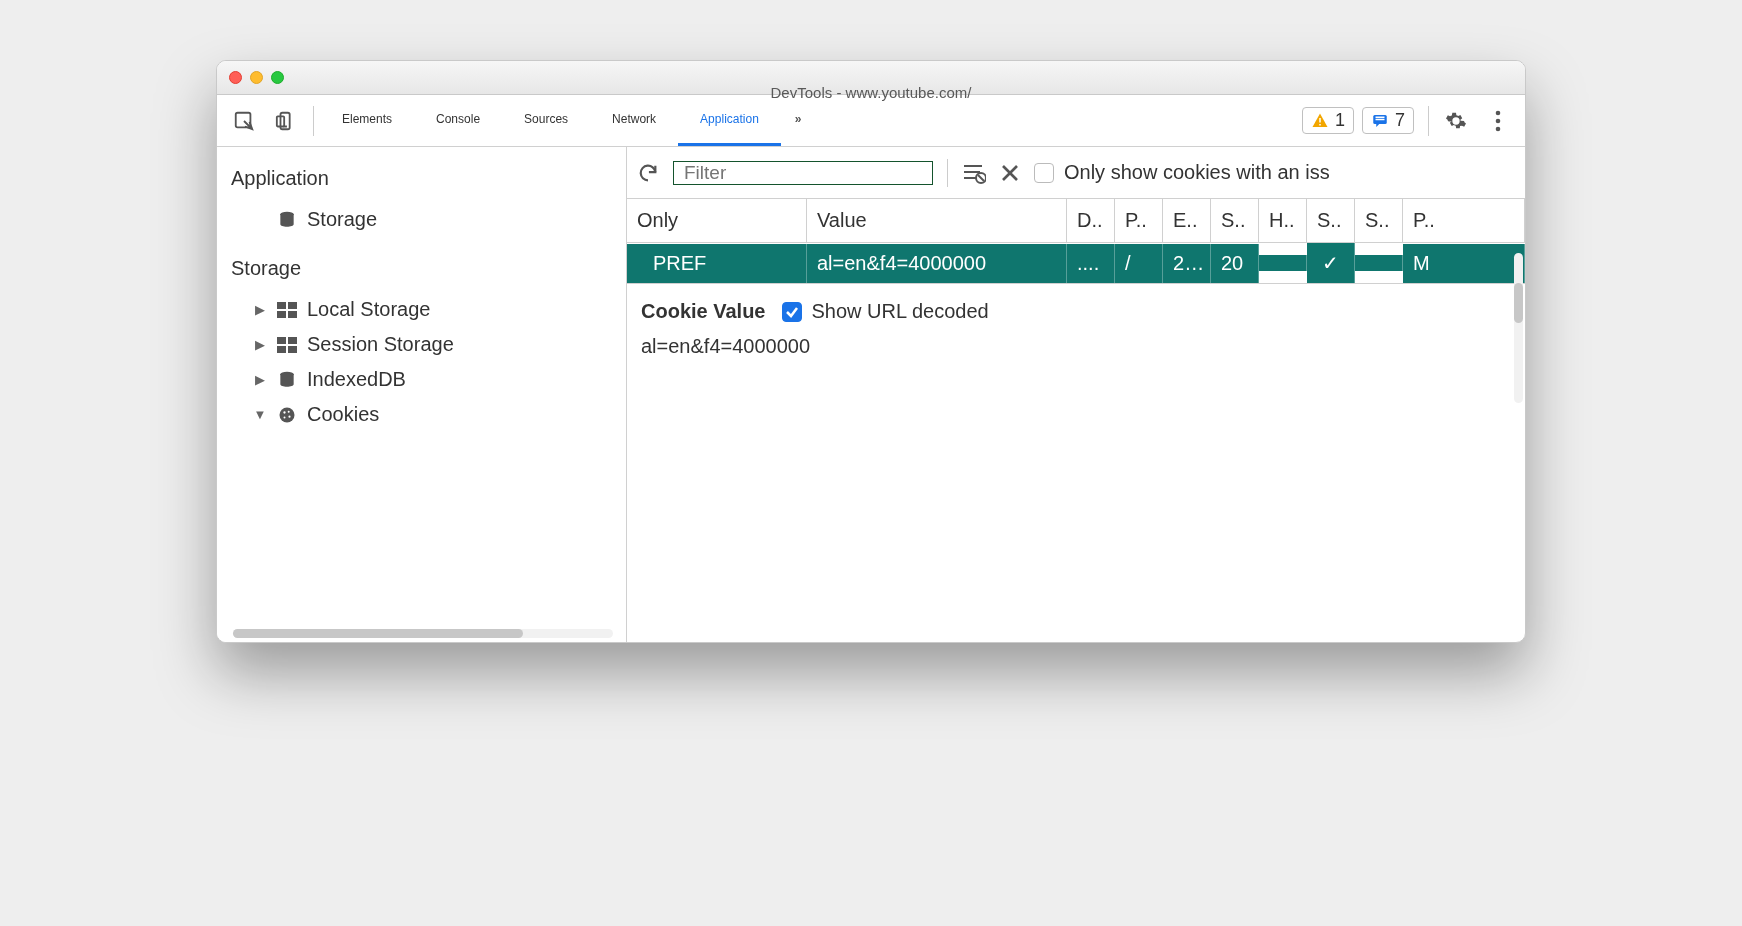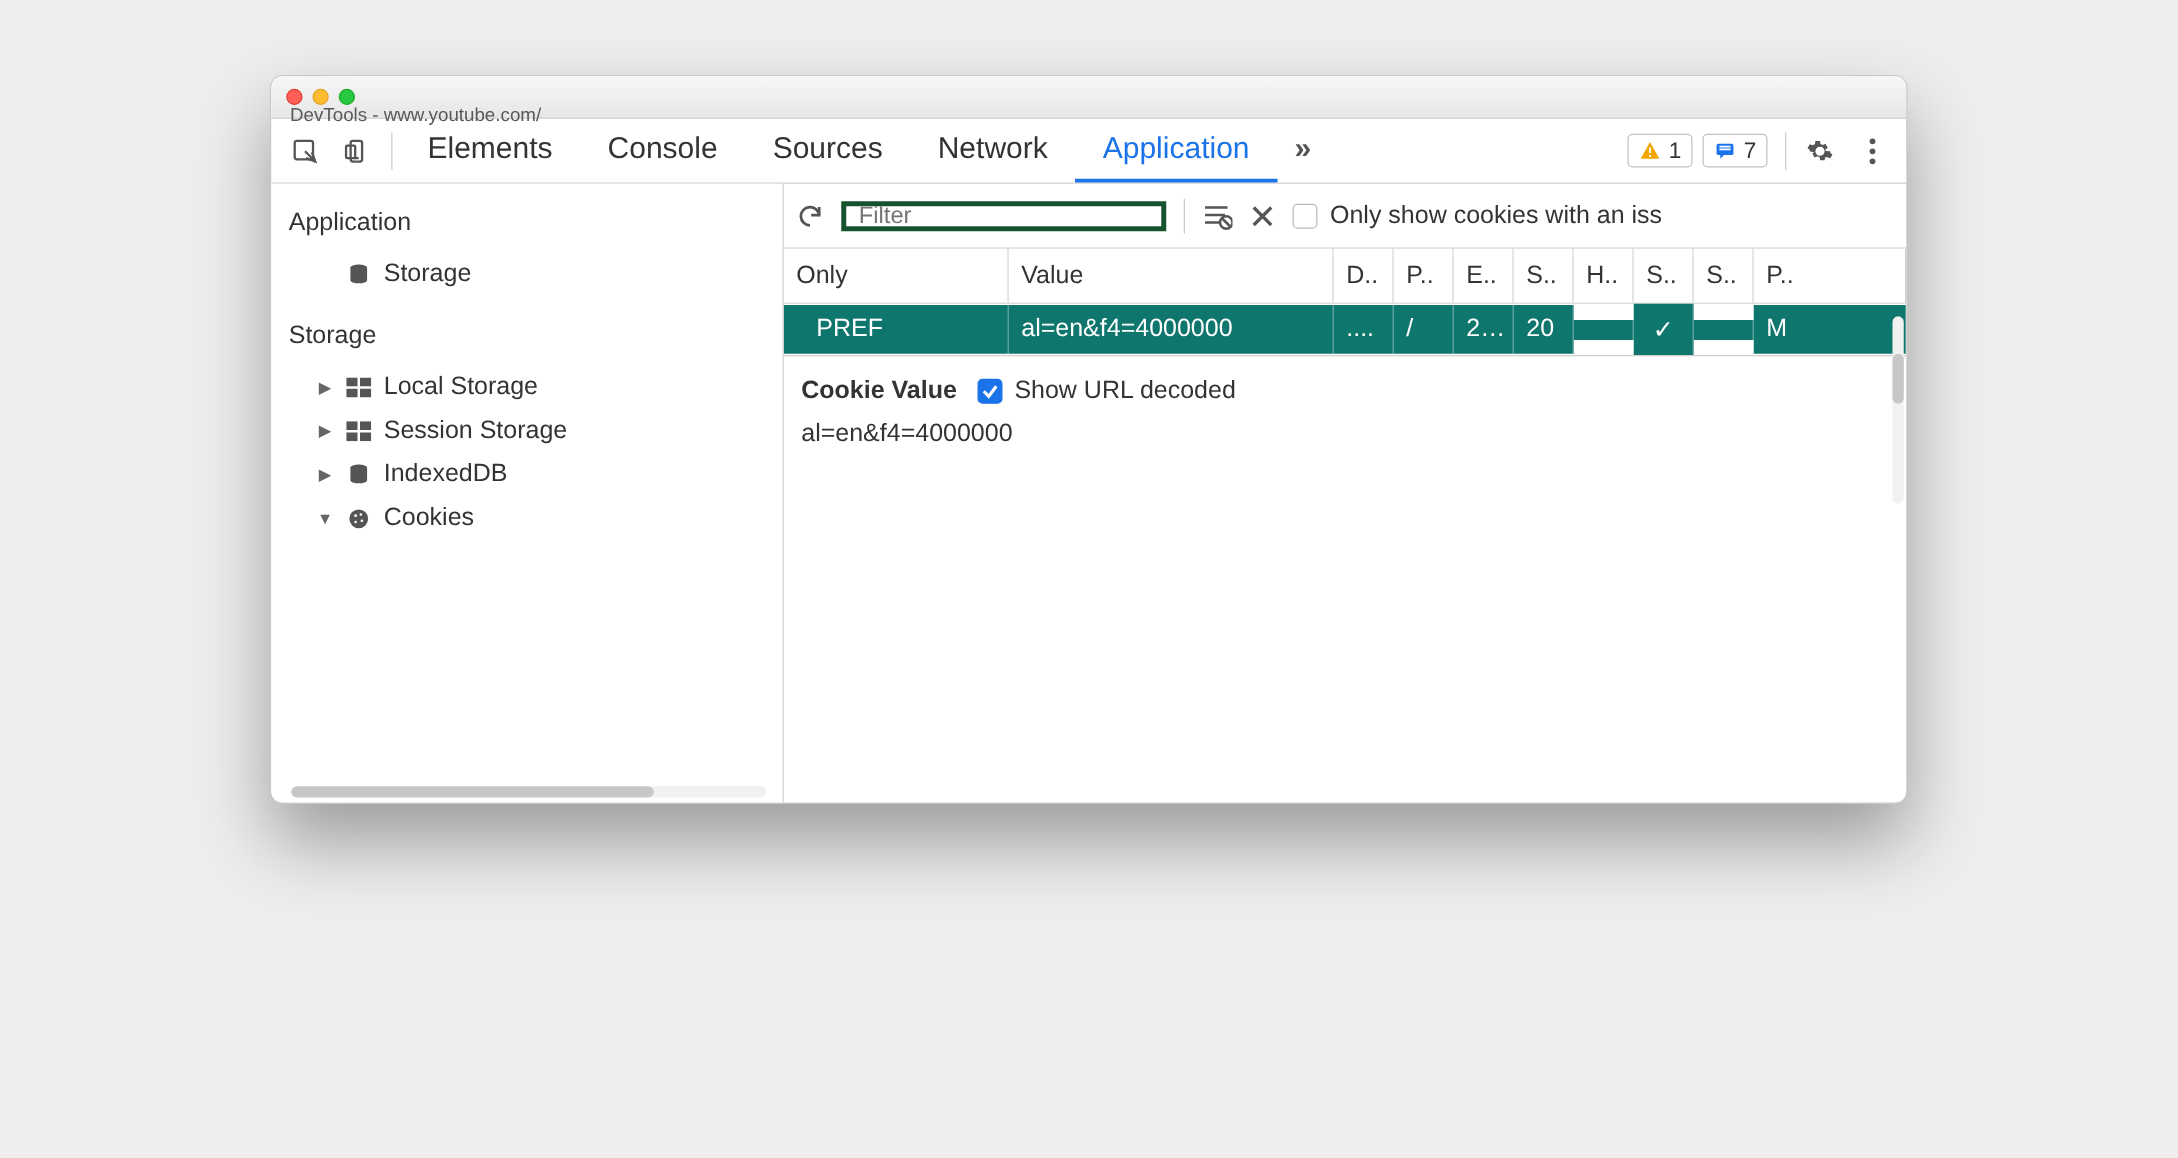--- a/index.html
+++ b/index.html
@@ -30,40 +30,40 @@
     align-items: center;
     padding: 0 12px;
     position: relative;
   }
   .traffic { display: flex; gap: 8px; }
   .dot { width: 13px; height: 13px; border-radius: 50%; }
   .dot.red    { background:#ff5f57; border:1px solid #e33e32; }
   .dot.yellow { background:#febc2e; border:1px solid #e0a428; }
   .dot.green  { background:#28c840; border:1px solid #1dad2b; }
   .titlebar .title {
-    position: absolute; left: 15px; right: 0; text-align: left;
+    position: absolute; left: 0; right: 0; text-align: center;
     font-size: 15px; color: #595959; pointer-events: none; margin-top: 29px;
   }
 
   .toolbar {
     display: flex; align-items: center;
     height: 52px;
     border-bottom: 1px solid #d0d0d0;
     padding: 0 6px;
     font-size: 20px;
     color: #333;
   }
   .toolbar .icon-btn {
     width: 42px; height: 52px; display:flex; align-items:center; justify-content:center;
     color:#555;
   }
   .toolbar .divider { width: 1px; height: 30px; background:#ccc; margin: 0 6px; }
   .tabs { display:flex; height:100%; align-items:stretch; }
   .tab {
-    padding: 0 22px; display:flex; align-items:center; font-size:24px; color:#333;
+    padding: 0 22px; display:flex; align-items:center; font-size:12px; color:#333;
     border-bottom: 3px solid transparent;
   }
   .tab.active { color:#1a73e8; border-bottom-color:#1a73e8; }
   .tab.more { color:#555; font-weight:bold; letter-spacing:1px; padding:0 14px;}
   .toolbar .flex { flex:1; }
   .badge {
     display:inline-flex; align-items:center; gap:6px;
     border:1px solid #c0c0c0; border-radius:4px; padding:2px 8px;
     font-size:18px; color:#333; margin-right:8px;
   }
@@ -97,21 +97,21 @@
   .sidebar-wrap { position:relative; height:100% }
 
   .content { flex:1; display:flex; flex-direction:column; overflow:hidden }
   .actionbar {
     height:52px; display:flex; align-items:center; gap:14px;
     border-bottom:1px solid #d0d0d0; padding: 0 10px;
     font-size:20px; color:#333;
   }
   .actionbar input[type=text]{
     height:24px; width:260px; font-size:19px; padding:0 10px;
-    border:4px solid #14532d; background:#fff;
+    border:1px solid #14532d; background:#fff;
   }
   .table {
     border-bottom:1px solid #d0d0d0;
   }
   .row { display:flex; font-size:20px; align-items:center; }
   .row .cell { border-right:1px solid #d0d0d0; padding:8px 10px; overflow:hidden; white-space:nowrap; text-overflow:ellipsis; }
   .row.head .cell { background:#fff; color:#333; padding:10px 10px; }
   .row.head { border-bottom:1px solid #d0d0d0; }
   .row.sel .cell { background:#0f766e; color:#fff; border-right-color:rgba(255,255,255,.3); }
   .c-name{ width:180px }

